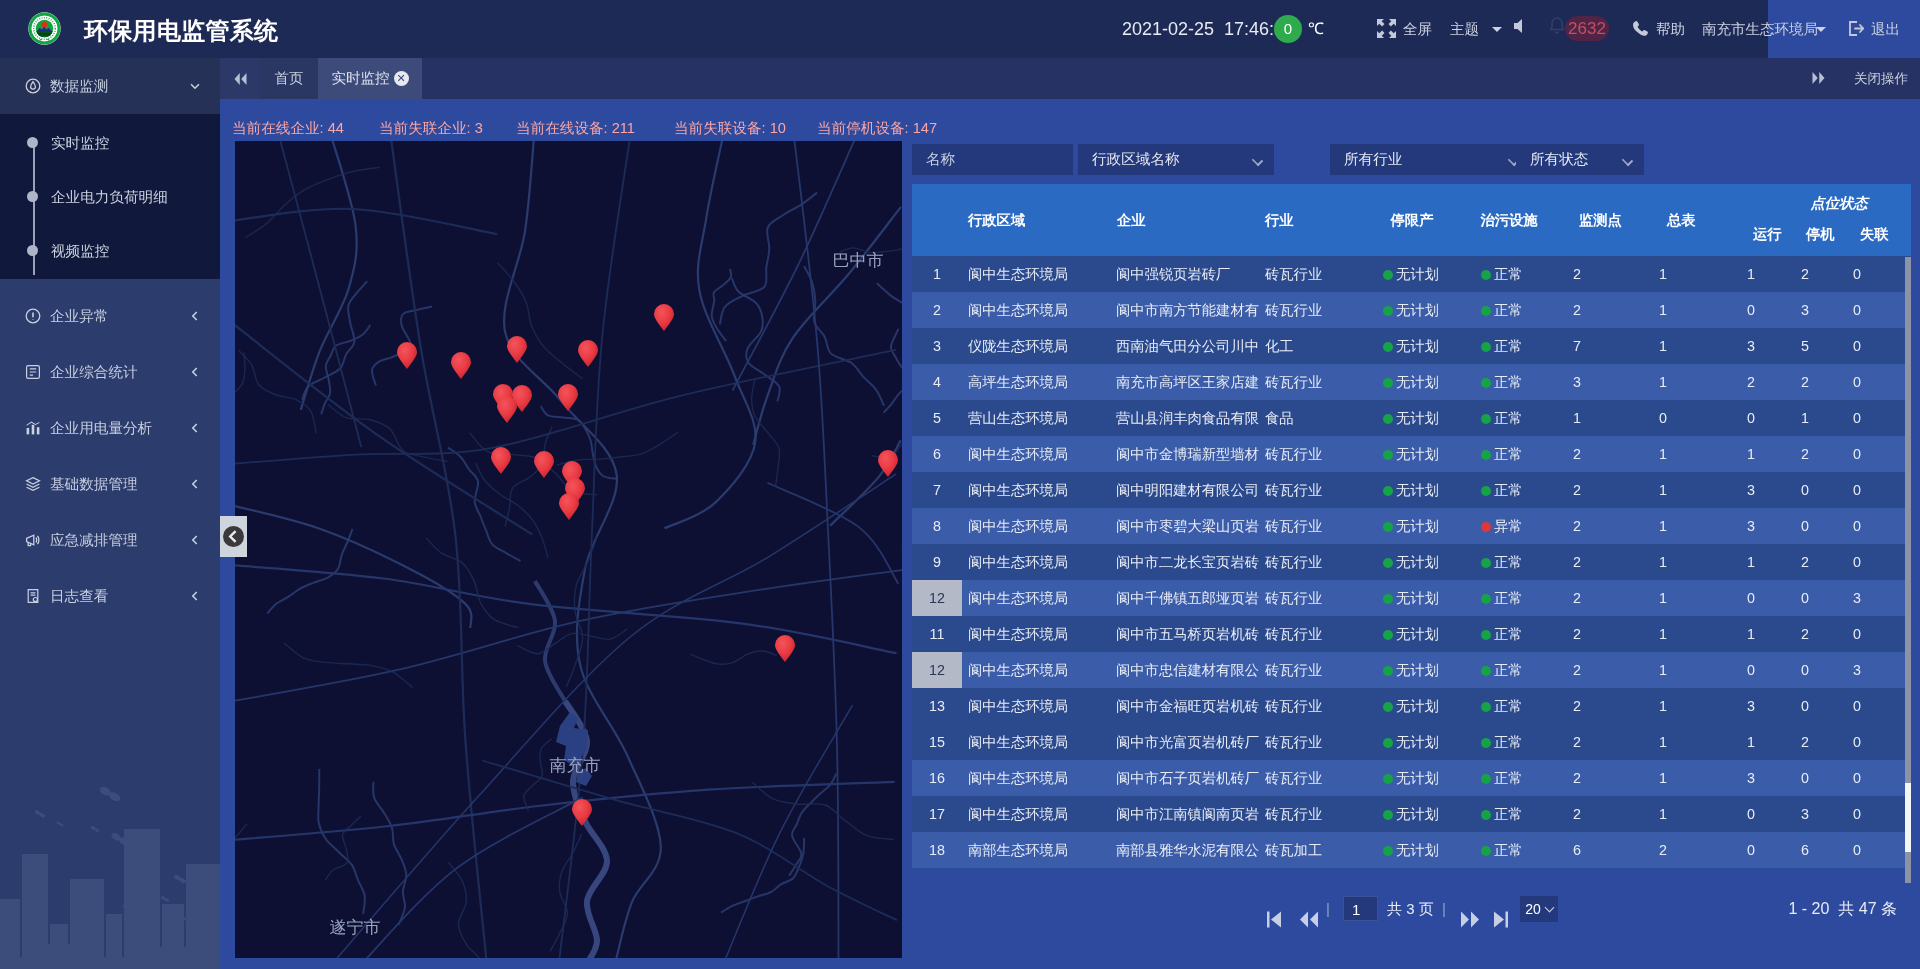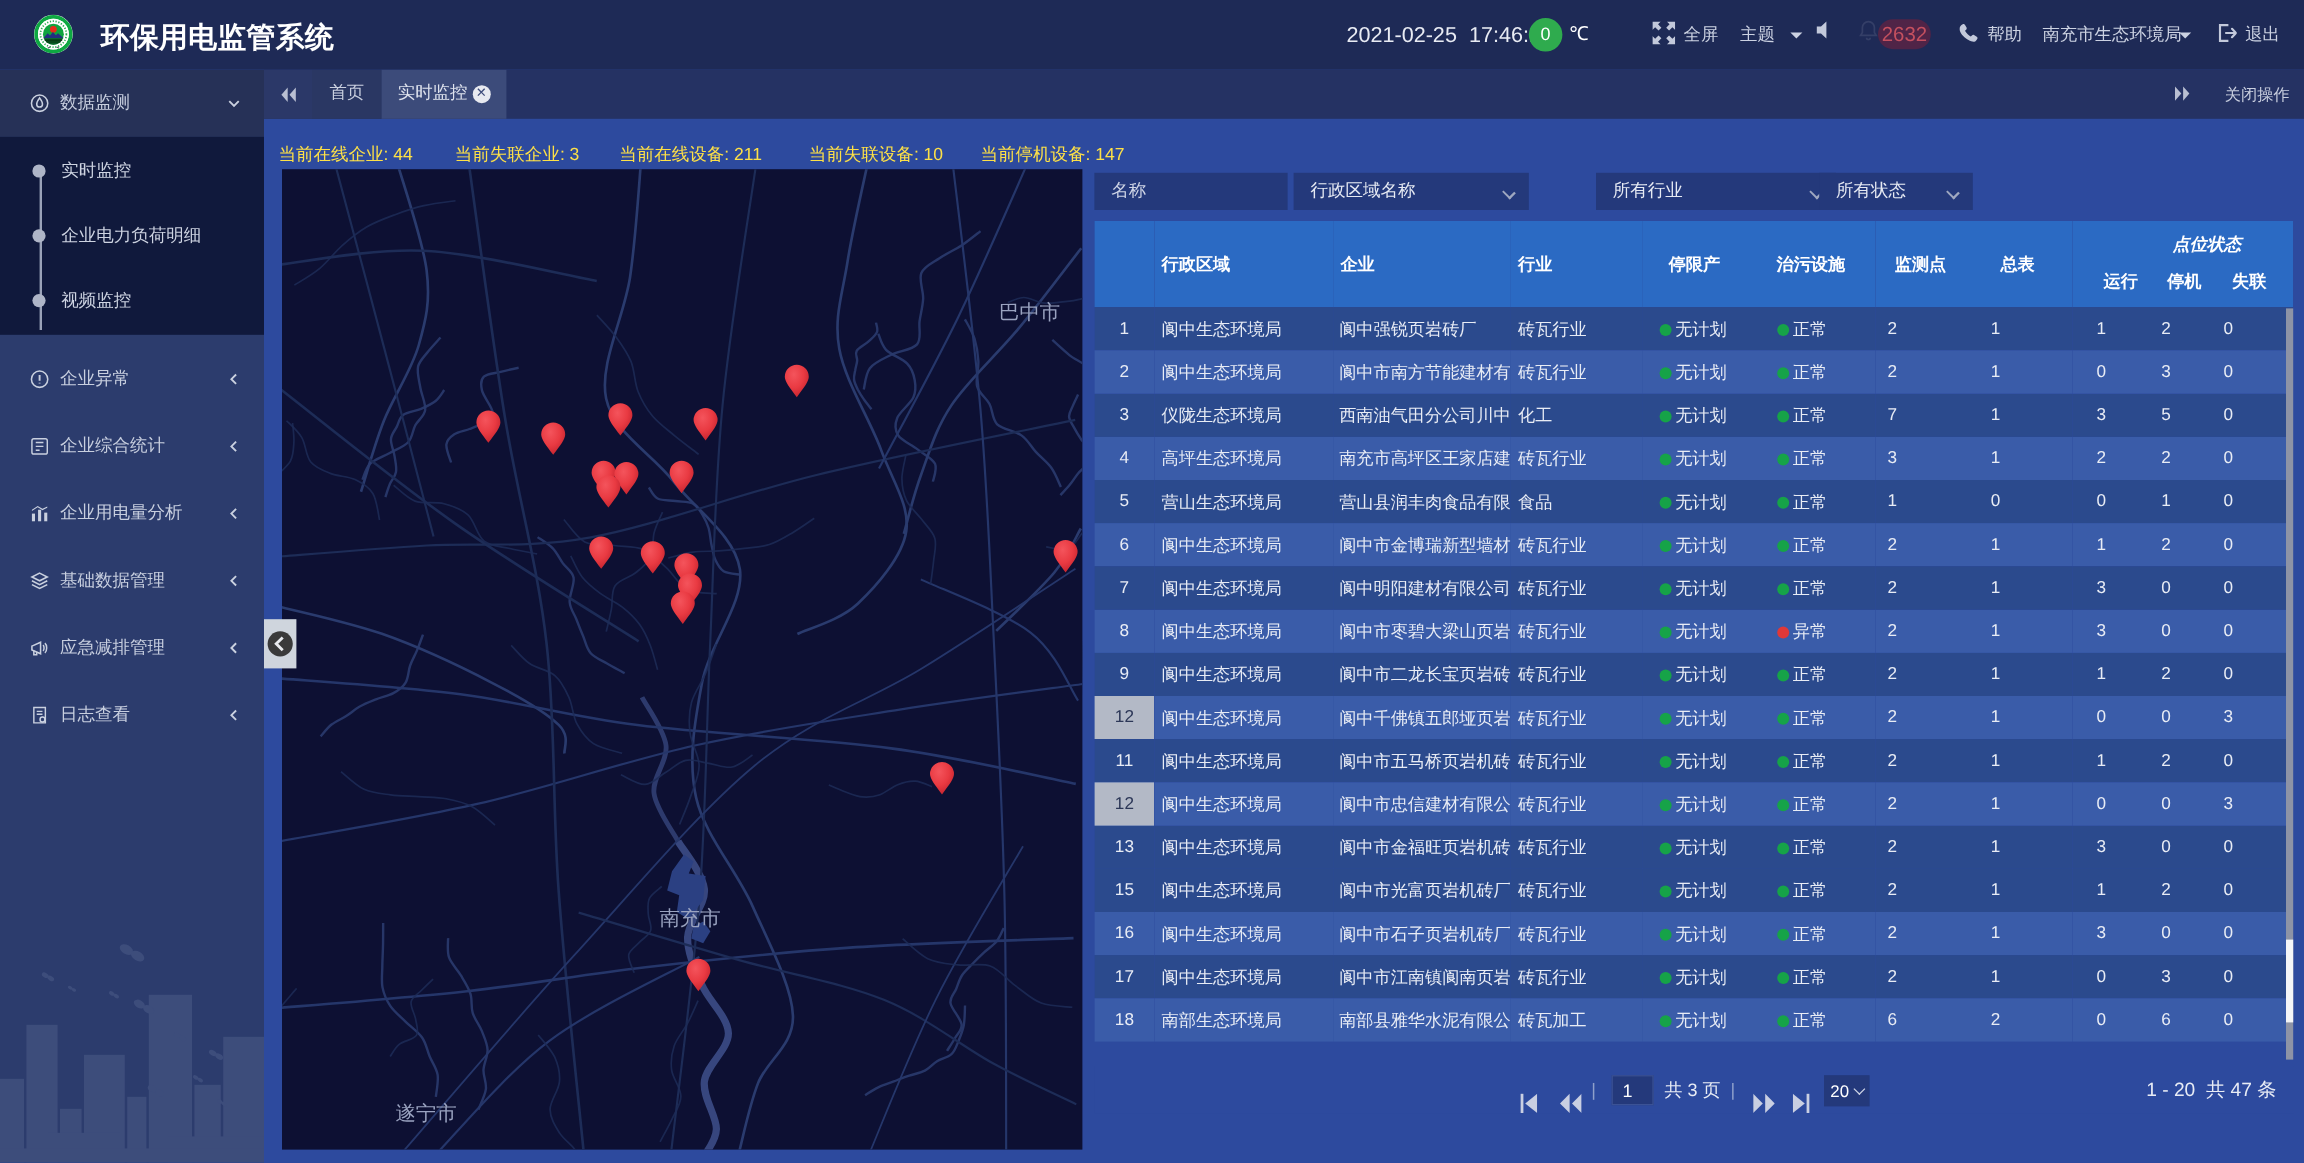--- a/index.html
+++ b/index.html
@@ -1,21 +1,21 @@
 <!DOCTYPE html>
 <html lang="zh"><head>
 <meta charset="utf-8">
 <title>环保用电监管系统</title>
 <style>
   * { margin:0; padding:0; box-sizing:border-box; }
   html,body { width:1920px; height:969px; overflow:hidden; font-family:"Liberation Sans",sans-serif; }
   body { position:relative; background:#2d4a9e; }
 
   
-  #header { position:absolute; left:0; top:0; width:1920px; height:58px; background:#1e2a56; z-index:30; }
+  #header { position:absolute; left:0; top:0; width:1768px; height:58px; background:#1e2a56; z-index:30; }
   #logo { position:absolute; left:28px; top:12px; width:33px; height:33px; }
   #title { position:absolute; left:84px; top:15px; font-size:24px; font-weight:bold; color:#ffffff; letter-spacing:0.3px; }
   .hright { position:absolute; top:0; height:58px; line-height:58px; color:#ccd2e2; font-size:14.5px; white-space:nowrap; }
   #dtime { left:1122px; color:#e8ebf3; font-size:18px; }
   #tempball { position:absolute; left:1274px; top:15px; width:28px; height:28px; border-radius:50%; background:#2fab4e; color:#fff; text-align:center; line-height:28px; font-size:15px; }
   #celsius { left:1308px; color:#fff; font-size:16px; }
   .hicon { vertical-align:middle; margin-right:7px; margin-top:-3px; }
   #fullscr { left:1377px; }
   #theme { left:1450px; }
   #caret1 { position:absolute; left:1492px; top:27px; width:0; height:0; border:5px solid transparent; border-top-color:#ccd2e2; }
@@ -43,21 +43,21 @@
 
   
   #tabbar { position:absolute; left:220px; top:58px; width:1700px; height:41px; background:#253263; z-index:10; }
   #tab-collapse { position:absolute; left:0; top:0; width:40px; height:41px; background:#2b3868; }
   .tab { position:absolute; top:0; height:41px; line-height:41px; font-size:14.5px; color:#c9cfdf; text-align:center; }
   #tab-home { left:40px; width:58px; background:#2a3763; }
   #tab-rt { left:98px; width:104px; background:#3c4b7a; color:#dfe3ee; }
   #tab-right { position:absolute; right:12px; top:0; height:41px; line-height:41px; color:#c9cfdf; font-size:13.5px; }
 
   
-  .stat { position:absolute; top:119px; color:#fde047; font-size:14.6px; z-index:5; }
+  .stat { position:absolute; top:119px; color:#fca5a5; font-size:14.6px; z-index:5; }
 
   
   #map { position:absolute; left:235px; top:141px; width:667px; height:817px; background:#0d1033; z-index:5; }
   #collapse-btn { position:absolute; left:220px; top:516px; width:27px; height:41px; background:#cfd5dd; z-index:8; }
   #collapse-btn .cir { position:absolute; left:3px; top:10px; width:21px; height:21px; border-radius:50%; background:#3a3a3a; }
 
   
   #namebox { position:absolute; left:912px; top:144px; width:161px; height:31px; background:#24397b; color:#cfd5e6; font-size:14.6px; line-height:31px; padding-left:14px; z-index:6; }
   .selbox { position:absolute; top:144px; height:31px; background:#24397b; color:#e6eaf3; font-size:14.6px; line-height:31px; padding-left:14px; z-index:6; }
   .selbox .sv { position:absolute; right:12px; top:12px; width:9px; height:9px; border-right:2px solid #9fa8c0; border-bottom:2px solid #9fa8c0; transform:rotate(45deg) scale(1,.8); transform-origin:center; }

